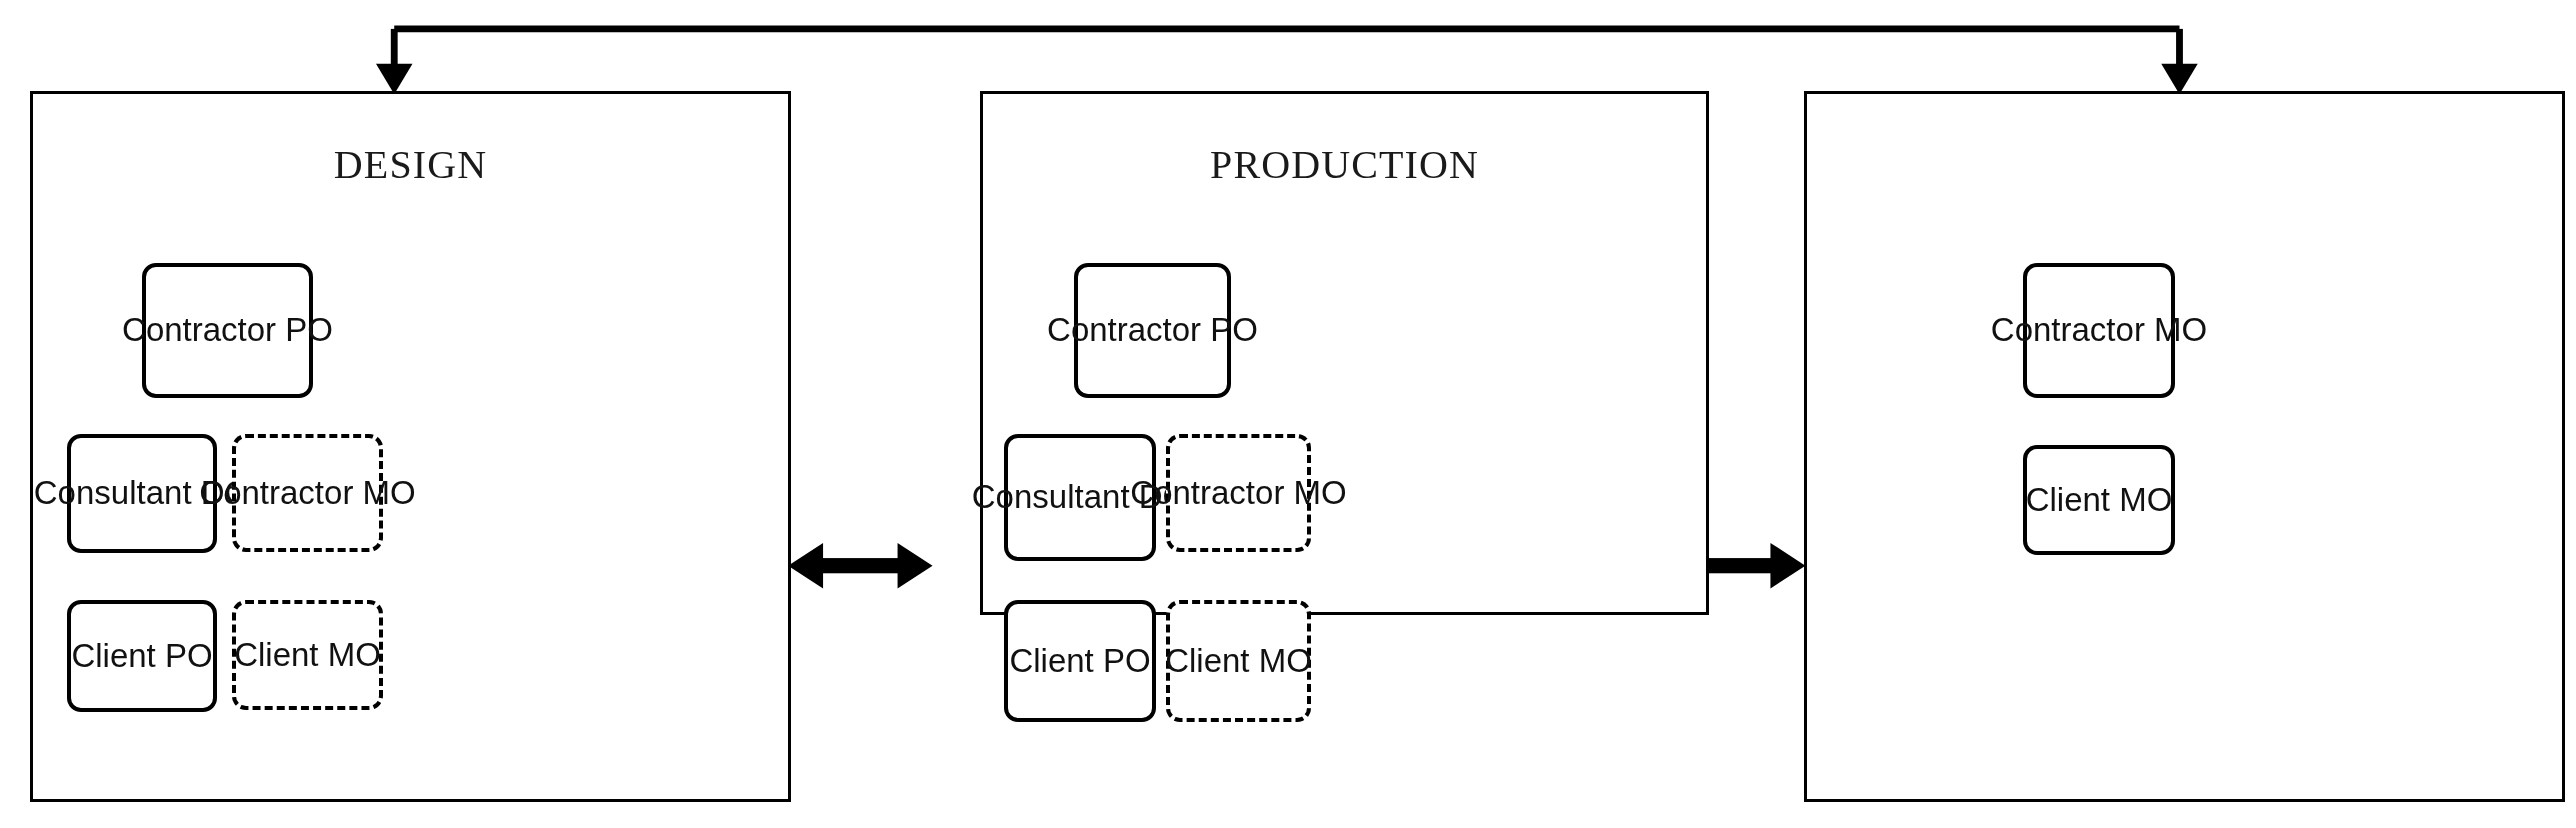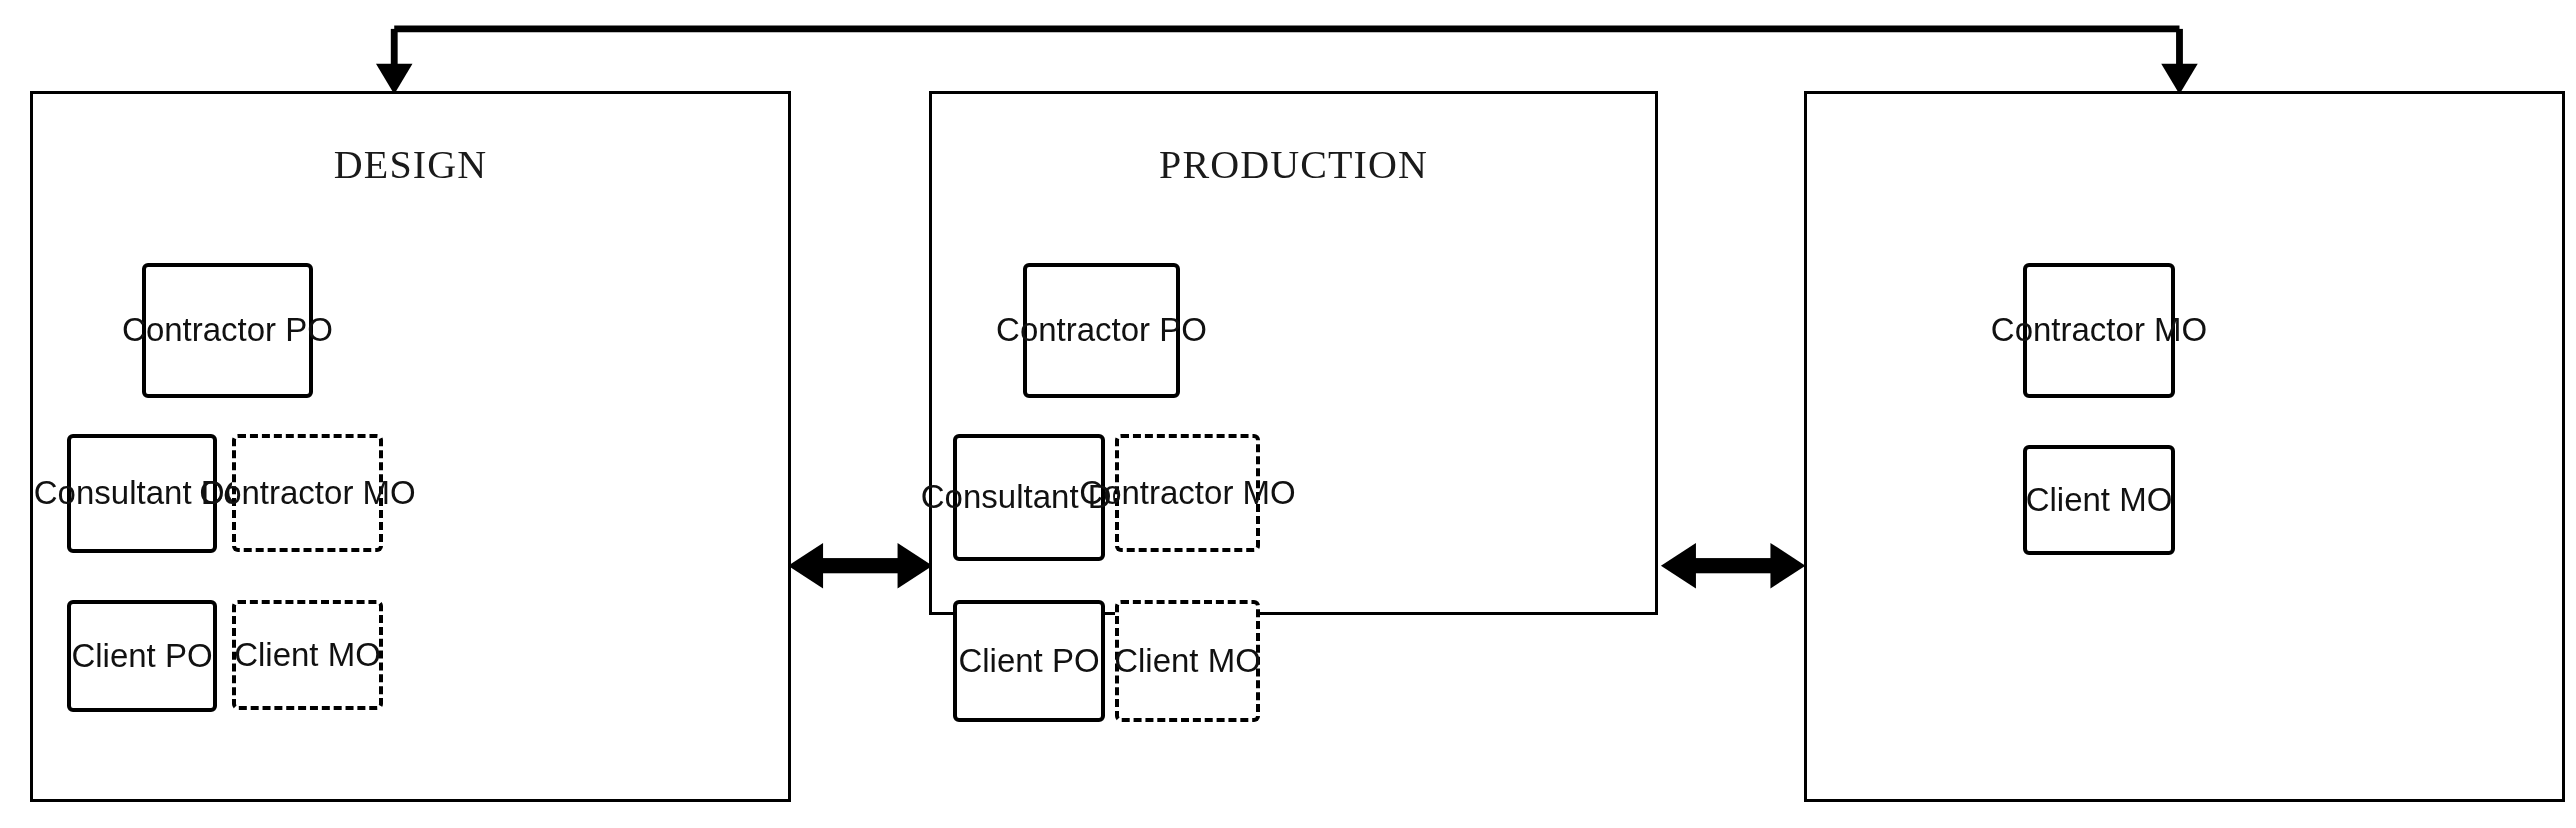--- a/index.html
+++ b/index.html
@@ -18,21 +18,21 @@
   }
 
   
   .panel {
     position: absolute;
     box-sizing: border-box;
     border: 3.8px solid #000000;
     background: #ffffff;
   }
   #panel-design      { left: 30px;   top: 91px; width: 761px; height: 711px; }
-  #panel-production  { left: 929px; top: 91px; width: 729px;  height: 524px; }
+  #panel-production  { left: 980px; top: 91px; width: 729px;  height: 524px; }
   #panel-maintenance { left: 1804px; top: 91px; width: 761px; height: 711px; }
 
   .panel-title {
     position: absolute;
     left: 0;
     top: 47px;
     width: 100%;
     text-align: center;
     font-family: "Liberation Serif", serif;
     font-size: 40px;
@@ -40,21 +40,21 @@
     letter-spacing: 1.1px;
     color: #1a1a1a;
     white-space: nowrap;
   }
 
   
   .role-box {
     position: absolute;
     box-sizing: border-box;
     border: 4.6px solid #000000;
-    border-radius: 6px;
+    border-radius: 14px;
     background: #ffffff;
     display: flex;
     align-items: center;
     justify-content: center;
     text-align: center;
     color: #111111;
     font-family: "Liberation Sans", sans-serif;
     font-size: 33px;
     font-weight: 400;
     line-height: 1.1;

